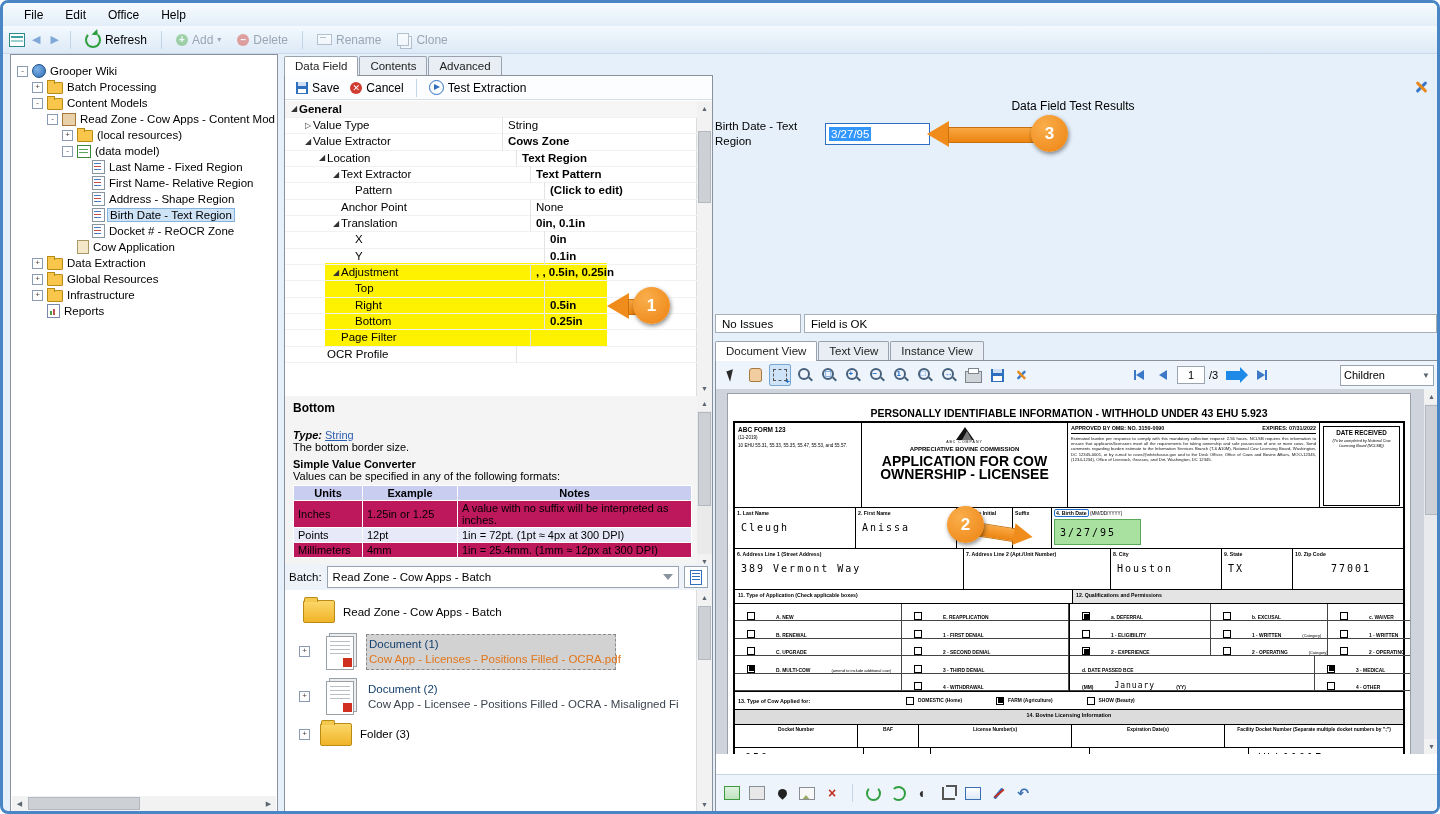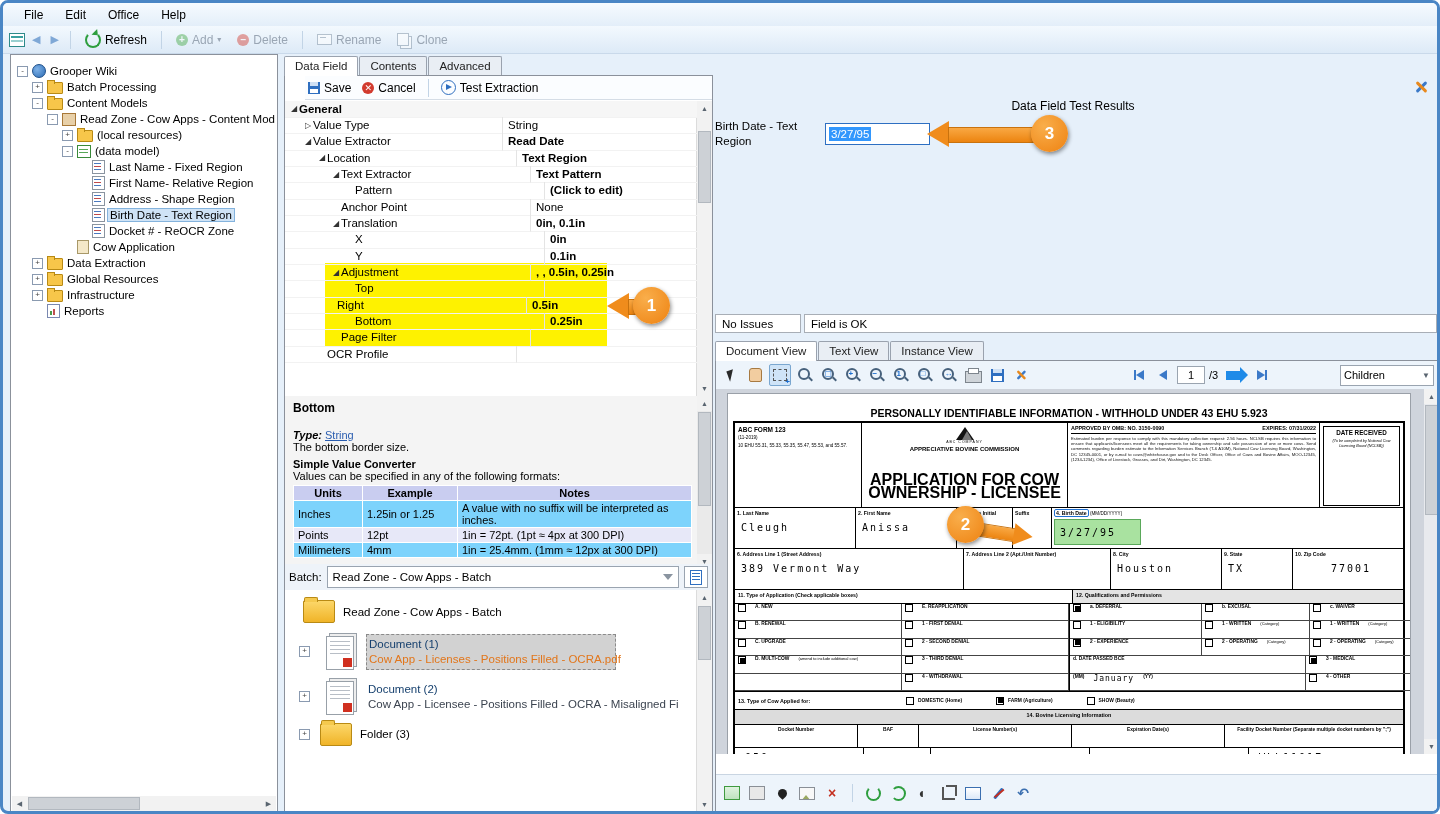--- a/index.html
+++ b/index.html
@@ -57,21 +57,21 @@
   .sb .btn{position:absolute;width:15px;height:15px;display:flex;align-items:center;justify-content:center;
            font-size:7px;color:#5a6570;background:#f2f2f2;}
   .sb .thumb{position:absolute;background:#cdd1d6;border:1px solid #b2b8bf;}
   .grip{background-image:repeating-linear-gradient(#9aa2ab 0 1px,transparent 1px 3px);background-size:7px 8px;background-repeat:no-repeat;background-position:center;}
   
   .mid-tabs{position:absolute;left:281px;top:51px;height:21px;display:flex;align-items:flex-end;gap:1px;z-index:3;}
   .tab{font-size:11.5px;padding:3px 10px 3px;background:#e9eef4;border:1px solid #9aa2ae;border-bottom:none;border-radius:2px 2px 0 0;color:#222;}
   .tab.active{background:#fff;padding-bottom:4px;position:relative;top:1px;}
   .mid-panel{left:281px;top:72px;width:427px;height:736px;}
   .edit-bar{position:absolute;left:0;right:0;top:0;height:23px;display:flex;align-items:center;gap:5px;
-            padding:0 0;border-bottom:1px solid #d5dde6;background:#fbfdff;font-size:12px;margin-left:20px;}
+            padding:0 8px;border-bottom:1px solid #d5dde6;background:#fbfdff;font-size:12px;}
   .ic-save{width:12px;height:12px;background:#2f6fc0;display:inline-block;position:relative;}
   .ic-save::before{content:"";position:absolute;left:2px;top:0;right:2px;height:4px;background:#cfe0f4;}
   .ic-save::after{content:"";position:absolute;left:2px;bottom:1px;right:2px;height:4px;background:#fff;}
   .ic-cancel{width:12px;height:12px;border-radius:50%;background:#d23b2f;color:#fff;font-size:9px;line-height:12px;text-align:center;display:inline-block;font-weight:bold;}
   .ic-play{width:13px;height:13px;border-radius:50%;border:1px solid #2f6fc0;display:inline-block;position:relative;}
   .ic-play::after{content:"";position:absolute;left:4px;top:3px;border-left:6px solid #2f6fc0;border-top:3.5px solid transparent;border-bottom:3.5px solid transparent;}
   
   .pgrid{position:absolute;left:0;right:0;top:25px;height:295px;overflow:hidden;border-bottom:1px solid #c8ced6;}
   .pgrid-rows{position:absolute;left:0;top:0;right:15px;bottom:0;}
   .hl-overlay{position:absolute;left:40px;top:162px;width:282px;height:83px;background:#fef200;z-index:0;}
@@ -85,21 +85,21 @@
   
   .help{position:absolute;left:0;right:0;top:320px;height:168px;background:#f4f4f4;border-bottom:1px solid #9aa2ae;
         padding:5px 20px 0 8px;font-size:11px;overflow:hidden;}
   .help .sb{right:0;top:0;width:15px;bottom:0;background:#eaeaea;}
   .h-title{font-weight:bold;font-size:12px;}
   .h-type{margin-top:14px;} .h-type i{font-weight:bold;}
   .h-type a{color:#2a5db0;text-decoration:underline;}
   .h-sub{font-weight:bold;margin-top:5px;}
   .h-table{border-collapse:collapse;margin-top:3px;width:100%;font-size:11px;}
   .h-table th{background:#c9cdf0;border:1px solid #fff;padding:1px 4px;font-size:11px;}
-  .h-table td{border:1px solid #fff;padding:1px 4px;background:#7dd3fc;}
+  .h-table td{border:1px solid #fff;padding:1px 4px;background:#be185d;}
   .h-table tr:nth-child(2) td{background:#e7e8f8;}
   .h-table td:first-child{width:60px;} .h-table td:nth-child(2){width:86px;}
   
   .batch-bar{position:absolute;left:0;right:0;top:488px;height:26px;background:#eef3f9;display:flex;align-items:center;
              padding:0 4px;gap:5px;font-size:11.5px;border-bottom:1px solid #c8ced6;}
   .combo{flex:1;height:20px;background:#fff;border:1px solid #9aa4b0;display:flex;align-items:center;
          padding:0 5px;font-size:11.5px;gap:5px;}
   .funnel{margin-left:auto;width:0;height:0;border-left:5px solid transparent;border-right:5px solid transparent;border-top:6px solid #8a94a0;position:relative;}
   .mini-btn{width:22px;height:20px;border:1px solid #9aa4b0;background:#fff;display:flex;align-items:center;justify-content:center;}
   .ic-bluedoc{width:10px;height:13px;background:#fff;border:1px solid #2f6fc0;position:relative;}
@@ -189,21 +189,21 @@
   .fbody{position:absolute;left:5px;right:5px;top:27px;bottom:-2px;border:2px solid #000;font-size:5px;}
   .fhdr{display:flex;height:84px;border-bottom:1px solid #000;}
   .fh1{width:120px;border-right:1px solid #000;padding:3px 3px;}
   .fh1 b{font-size:6.5px;}
   .fh1 div{font-size:4.6px;margin-top:2px;line-height:5.5px;}
   .fh2{width:205px;border-right:1px solid #000;text-align:center;padding-top:4px;}
   .logo{width:0;height:0;border-left:9px solid transparent;border-right:9px solid transparent;border-bottom:13px solid #111;margin:0 auto;position:relative;}
   .logo::after{content:"";position:absolute;left:-3px;top:4px;border-left:5px solid transparent;border-right:5px solid transparent;border-bottom:9px solid #777;}
   .logo-t{font-size:3.5px;letter-spacing:1px;}
   .comm{font-size:6px;font-weight:bold;margin-top:2px;}
-  .apptitle{font-size:16px;font-weight:bold;line-height:13px;margin-top:21px;}
+  .apptitle{font-size:14px;font-weight:bold;line-height:13px;margin-top:3px;}
   .fh3{flex:1;border-right:1px solid #000;padding:2px 3px;}
   .omb-line{display:flex;justify-content:space-between;font-weight:bold;font-size:5.4px;border-bottom:1px solid #000;padding-bottom:2px;}
   .burden{font-size:4.2px;line-height:5.2px;margin-top:2px;color:#111;text-align:justify;}
   .fh4{width:77px;padding:3px;}
   .dr-box{border:1px solid #000;height:74px;padding:2px;text-align:center;}
   .dr-box b{font-size:6.3px;}
   .dr-box i{display:block;font-size:3.8px;margin-top:3px;line-height:4.6px;}
   .frow{display:flex;border-bottom:1px solid #000;height:40px;}
   .fcell{border-right:1px solid #000;position:relative;overflow:hidden;}
   .fcell:last-child{border-right:none;}
@@ -212,21 +212,21 @@
   .fval{font-family:"DejaVu Sans Mono","Liberation Mono",monospace;font-size:10px;padding-left:6px;margin-top:6px;letter-spacing:2px;white-space:nowrap;}
   .bd-label{border:1px solid #1f6fd0;border-radius:2px;padding:0 1px;background:#fff;}
   .green-box{position:absolute;left:2px;right:3px;top:11px;bottom:3px;background:#a9e2a0;border:1px solid #5aa85a;
              display:flex;align-items:center;padding-left:5px;font-family:"DejaVu Sans Mono","Liberation Mono",monospace;font-size:10px;letter-spacing:2px;}
   .sec-hdr-row{display:flex;height:13px;border-bottom:1px solid #000;}
   .sec-hdr{font-size:5.2px;font-weight:bold;padding:2px 0 0 3px;border-right:1px solid #000;}
   .sec-hdr:last-child{border-right:none;background:#e4e4e4;}
   .ckarea{display:flex;height:87px;border-bottom:1px solid #000;}
   .ckgrid{display:flex;flex-direction:column;}
   .ckrow{display:flex;flex:1;}
-  .ckcell{border-right:1px solid #444;border-bottom:1px solid #444;display:flex;align-items:flex-start;gap:9px;padding-left:3px;overflow:hidden;}
+  .ckcell{border-right:1px solid #444;border-bottom:1px solid #444;display:flex;align-items:flex-end;gap:21px;padding-left:12px;overflow:hidden;}
   .ckbox{width:6px;height:6px;border:1px solid #000;background:#fff;flex:none;position:relative;}
   .ckbox.on::after{content:"";position:absolute;inset:0.5px;background:#000;}
   .cklabel{font-size:4.9px;font-weight:bold;white-space:nowrap;}
   .cknote{font-size:4px;white-space:nowrap;}
   .ckmono{font-family:"DejaVu Sans Mono","Liberation Mono",monospace;font-size:8px;letter-spacing:1px;}
   .s13{display:flex;align-items:center;height:17px;border-bottom:1px solid #000;padding-left:3px;}
   .s13 .lbl{font-size:5.4px;font-weight:bold;width:168px;}
   .s13 .opt{display:flex;align-items:center;gap:4px;margin-right:34px;}
   .s14h{height:12px;background:#dcdcdc;border-bottom:1px solid #000;text-align:center;font-size:5.4px;font-weight:bold;padding-top:2px;}
   .s14cols{display:flex;height:22px;border-bottom:1px solid #000;}
@@ -414,21 +414,21 @@
               <span class="pg-exp">▷</span>
               <span>Value Type</span>
             </div>
             <div class="pg-val">String</div>
           </div>
           <div class="pg-row bold">
             <div class="pg-name" style="padding-left: 18px;">
               <span class="pg-exp">◢</span>
               <span>Value Extractor</span>
             </div>
-            <div class="pg-val">Read Date</div>
+            <div class="pg-val">Cows Zone</div>
           </div>
           <div class="pg-row bold">
             <div class="pg-name" style="padding-left: 32px;">
               <span class="pg-exp">◢</span>
               <span>Location</span>
             </div>
             <div class="pg-val">Text Region</div>
           </div>
           <div class="pg-row bold">
             <div class="pg-name" style="padding-left: 46px;">
@@ -480,21 +480,21 @@
             <div class="pg-val">, , 0.5in, 0.25in</div>
           </div>
           <div class="pg-row">
             <div class="pg-name" style="padding-left: 60px;">
               <span class="pg-exp"></span>
               <span>Top</span>
             </div>
             <div class="pg-val"></div>
           </div>
           <div class="pg-row bold">
-            <div class="pg-name" style="padding-left: 42px;">
+            <div class="pg-name" style="padding-left: 60px;">
               <span class="pg-exp"></span>
               <span>Right</span>
             </div>
             <div class="pg-val">0.5in</div>
           </div>
           <div class="pg-row bold">
             <div class="pg-name" style="padding-left: 60px;">
               <span class="pg-exp"></span>
               <span>Bottom</span>
             </div>

